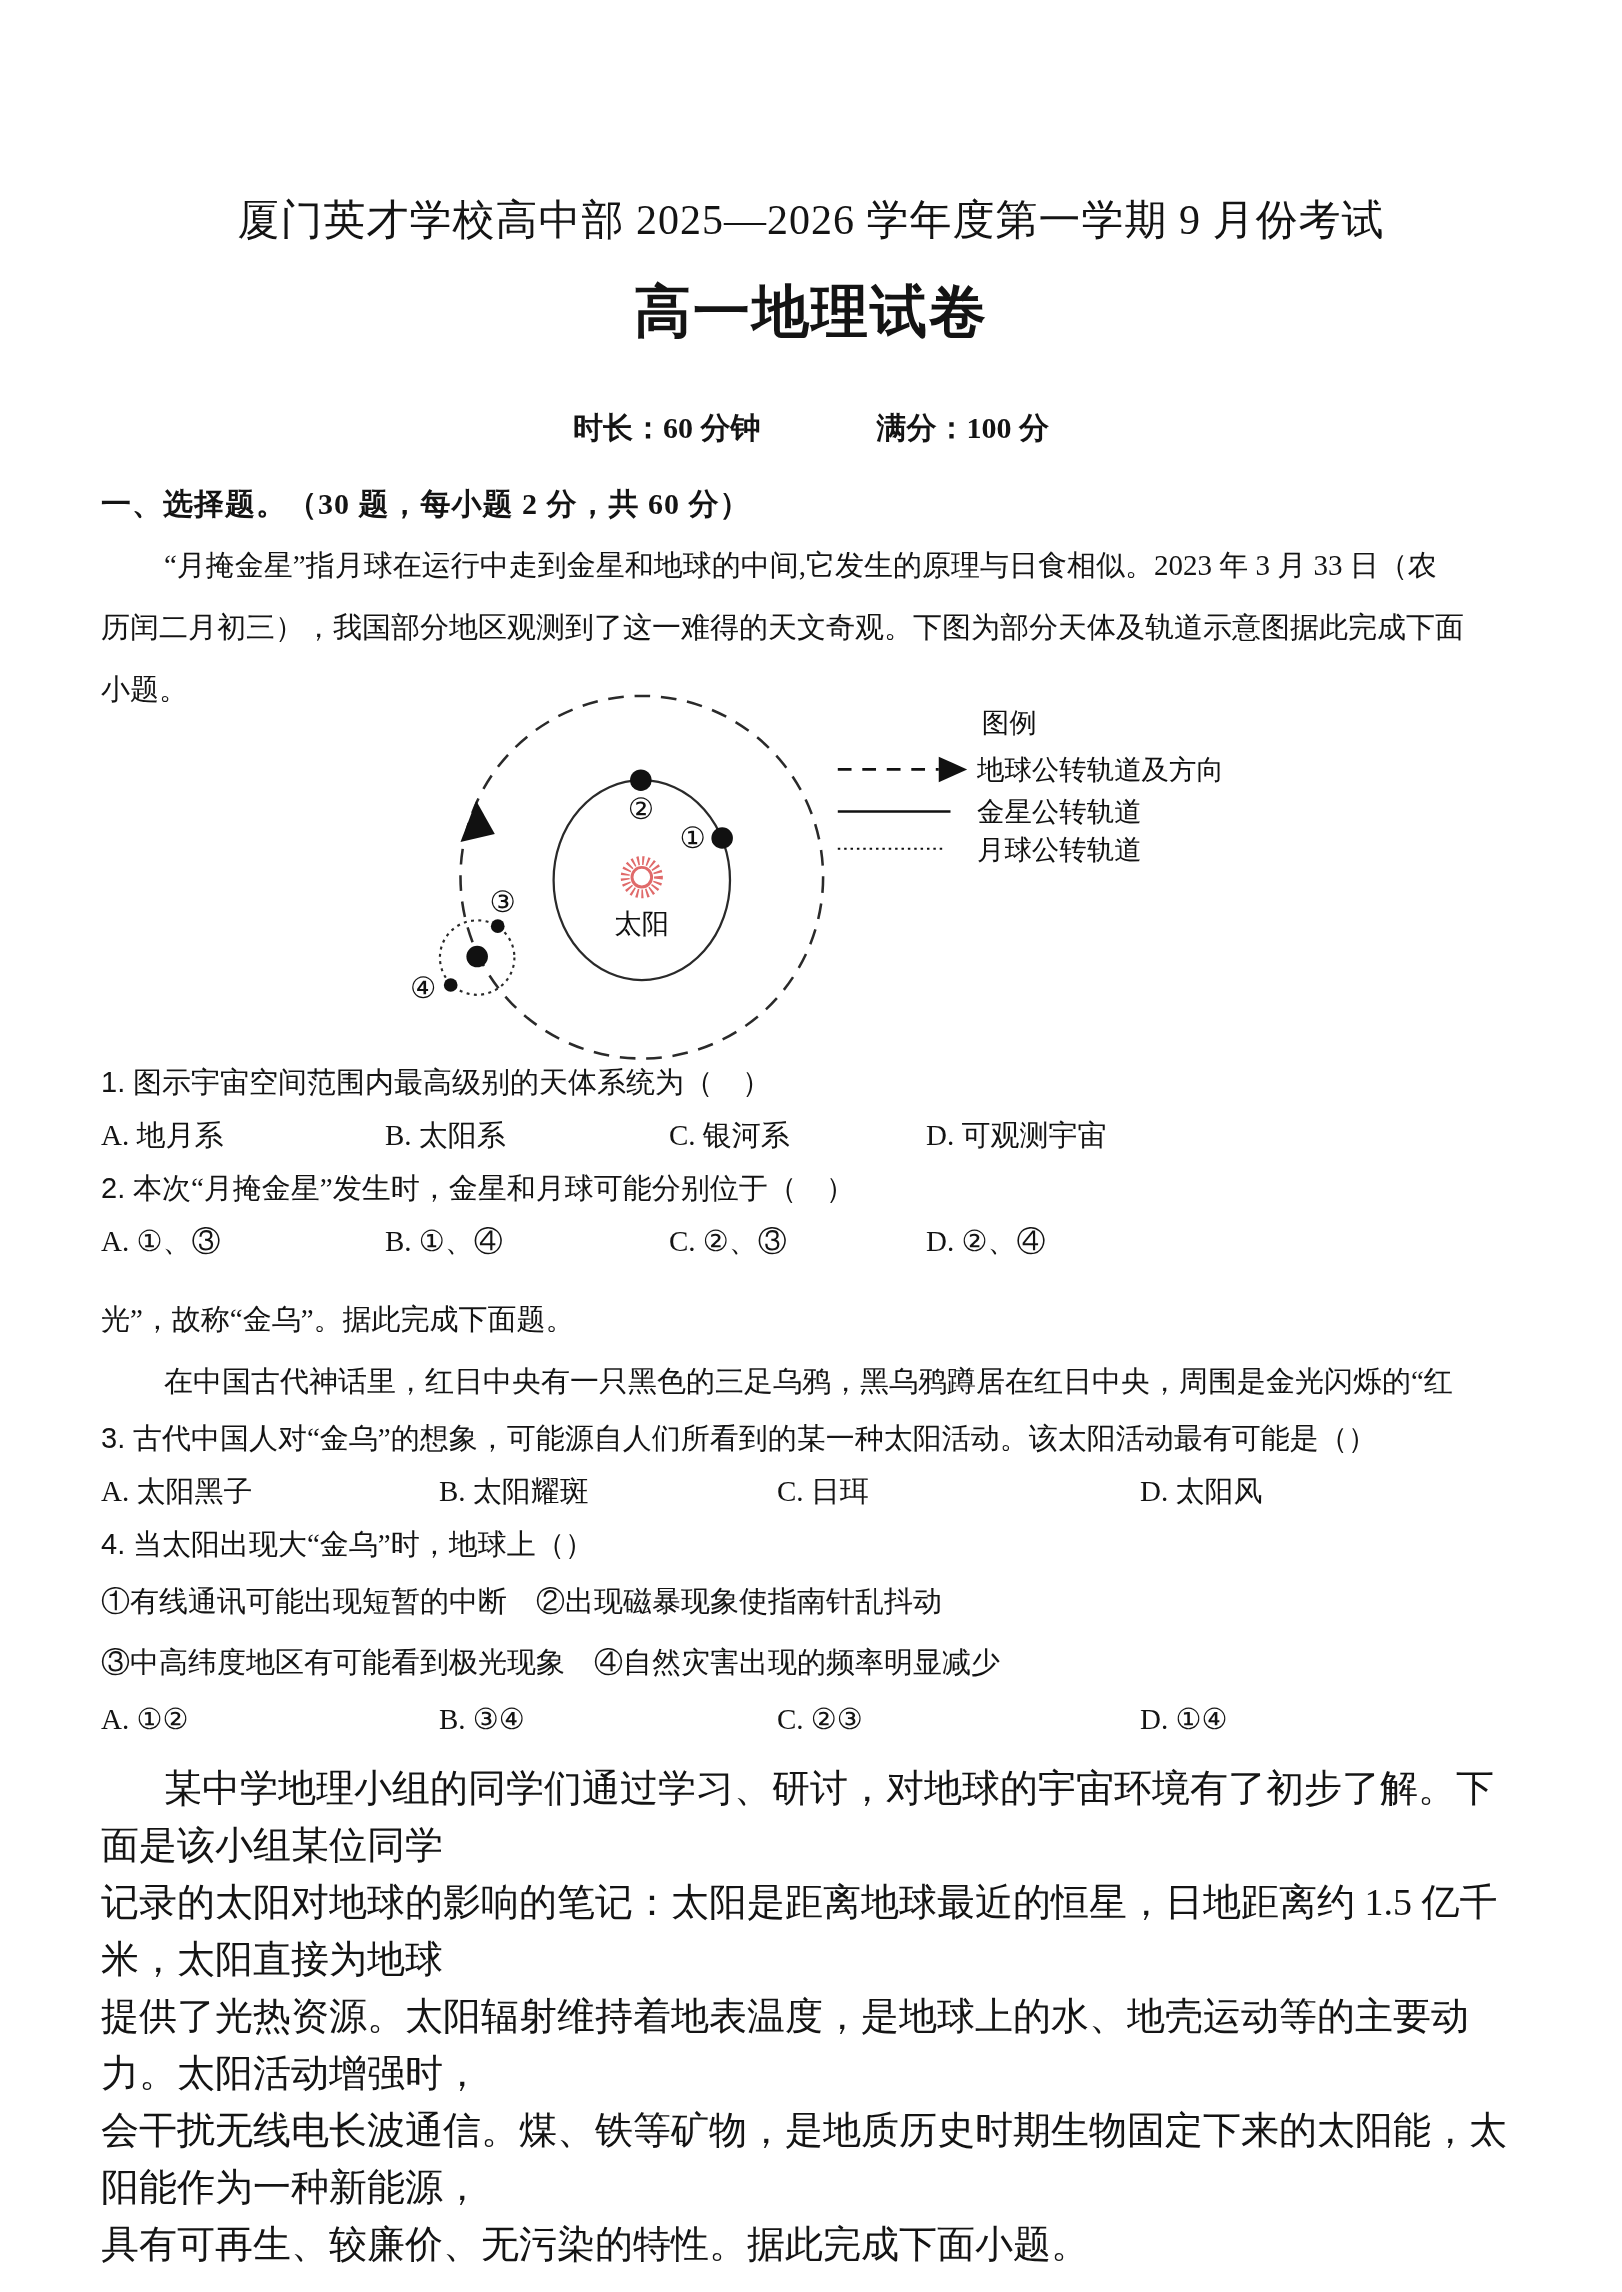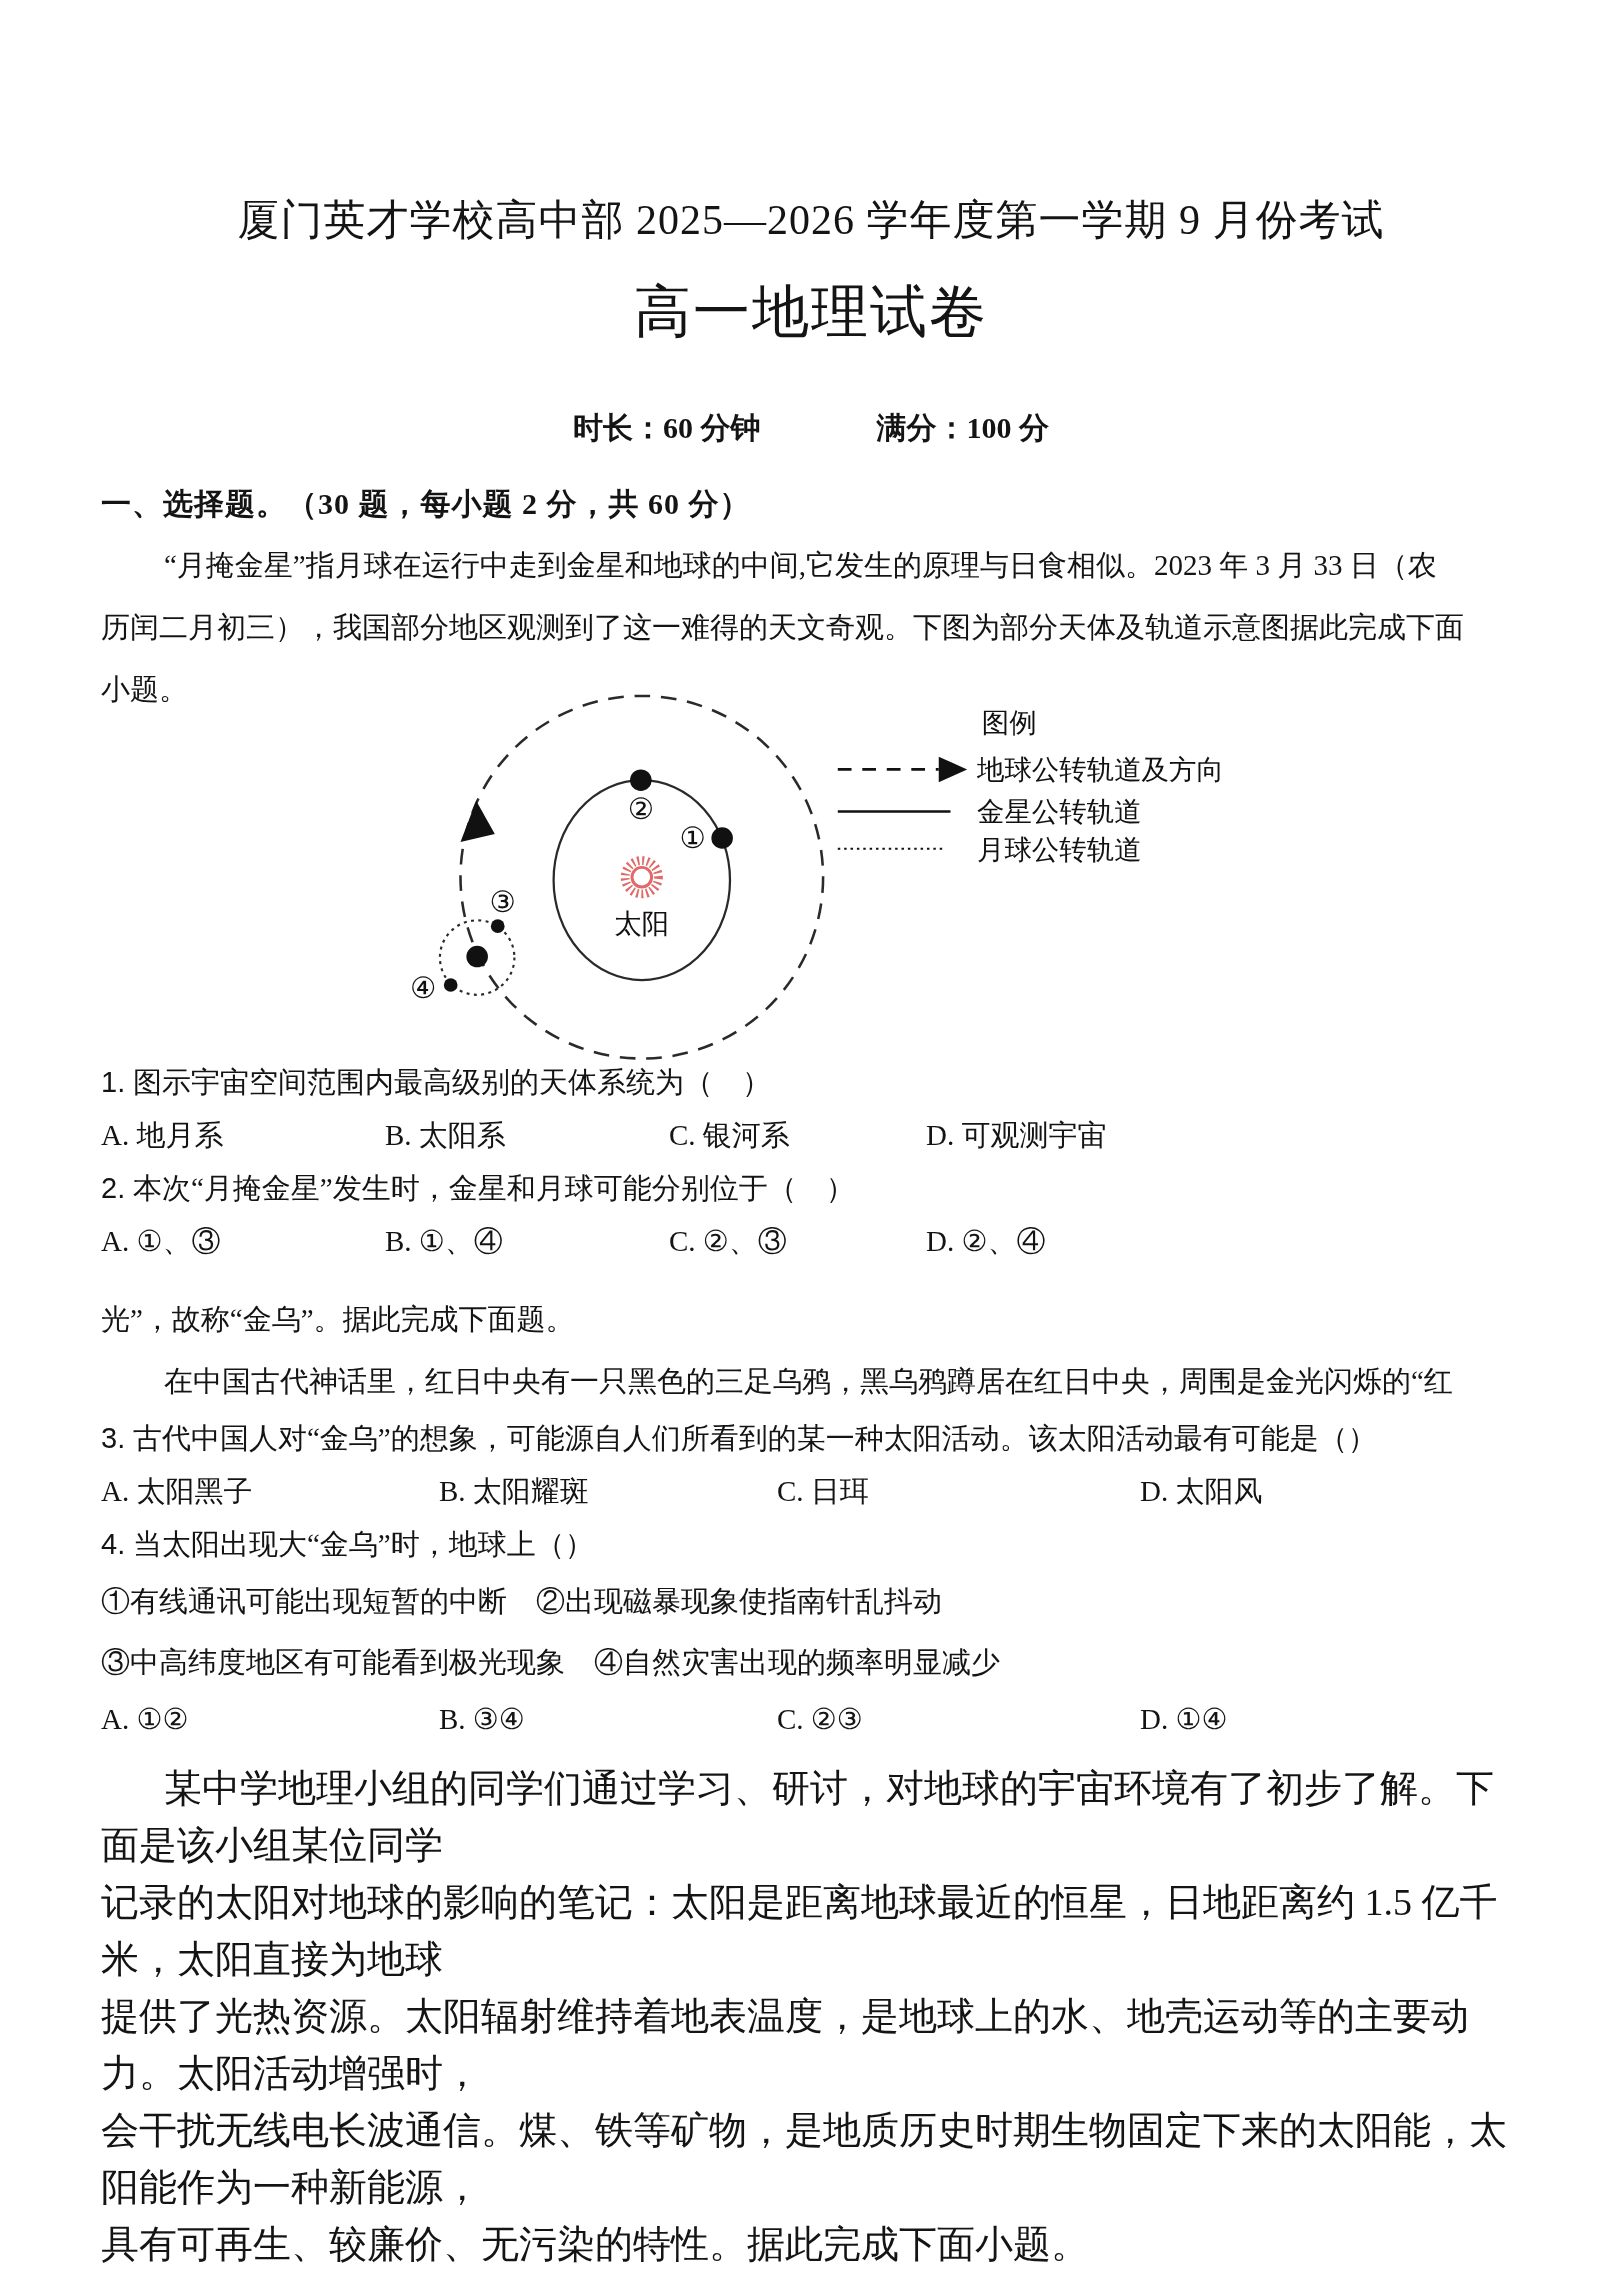--- a/index.html
+++ b/index.html
@@ -7,21 +7,21 @@
   body {
     width:1622px; height:2293px;
     font-family:"Liberation Serif","DejaVu Serif",serif;
     color:#141414;
     position:relative;
     overflow:hidden;
   }
   .page { padding:192px 101px 0 101px; }
 
   .t-school { text-align:center; font-size:42px; font-weight:normal; letter-spacing:1px; }
-  .t-paper  { text-align:center; font-size:57px; font-weight:normal; margin-top:25.5px; letter-spacing:2px; }
+  .t-paper  { text-align:center; font-size:57px; font-weight:bold; margin-top:25.5px; letter-spacing:2px; }
   .t-volume { text-align:center; font-size:39px; font-weight:bold; margin-top:39px; letter-spacing:5.9px; }
 
   .meta-row { display:flex; justify-content:center; gap:116px; font-size:30px; font-weight:bold; margin-top:57px; }
 
   .sect-head { font-size:30px; font-weight:bold; margin-top:35px; letter-spacing:1px; }
 
   .para { font-size:29px; line-height:62px; margin-top:9.8px; }
   .para .ln { display:block; }
   .ln.indent { text-indent:63px; }
 

